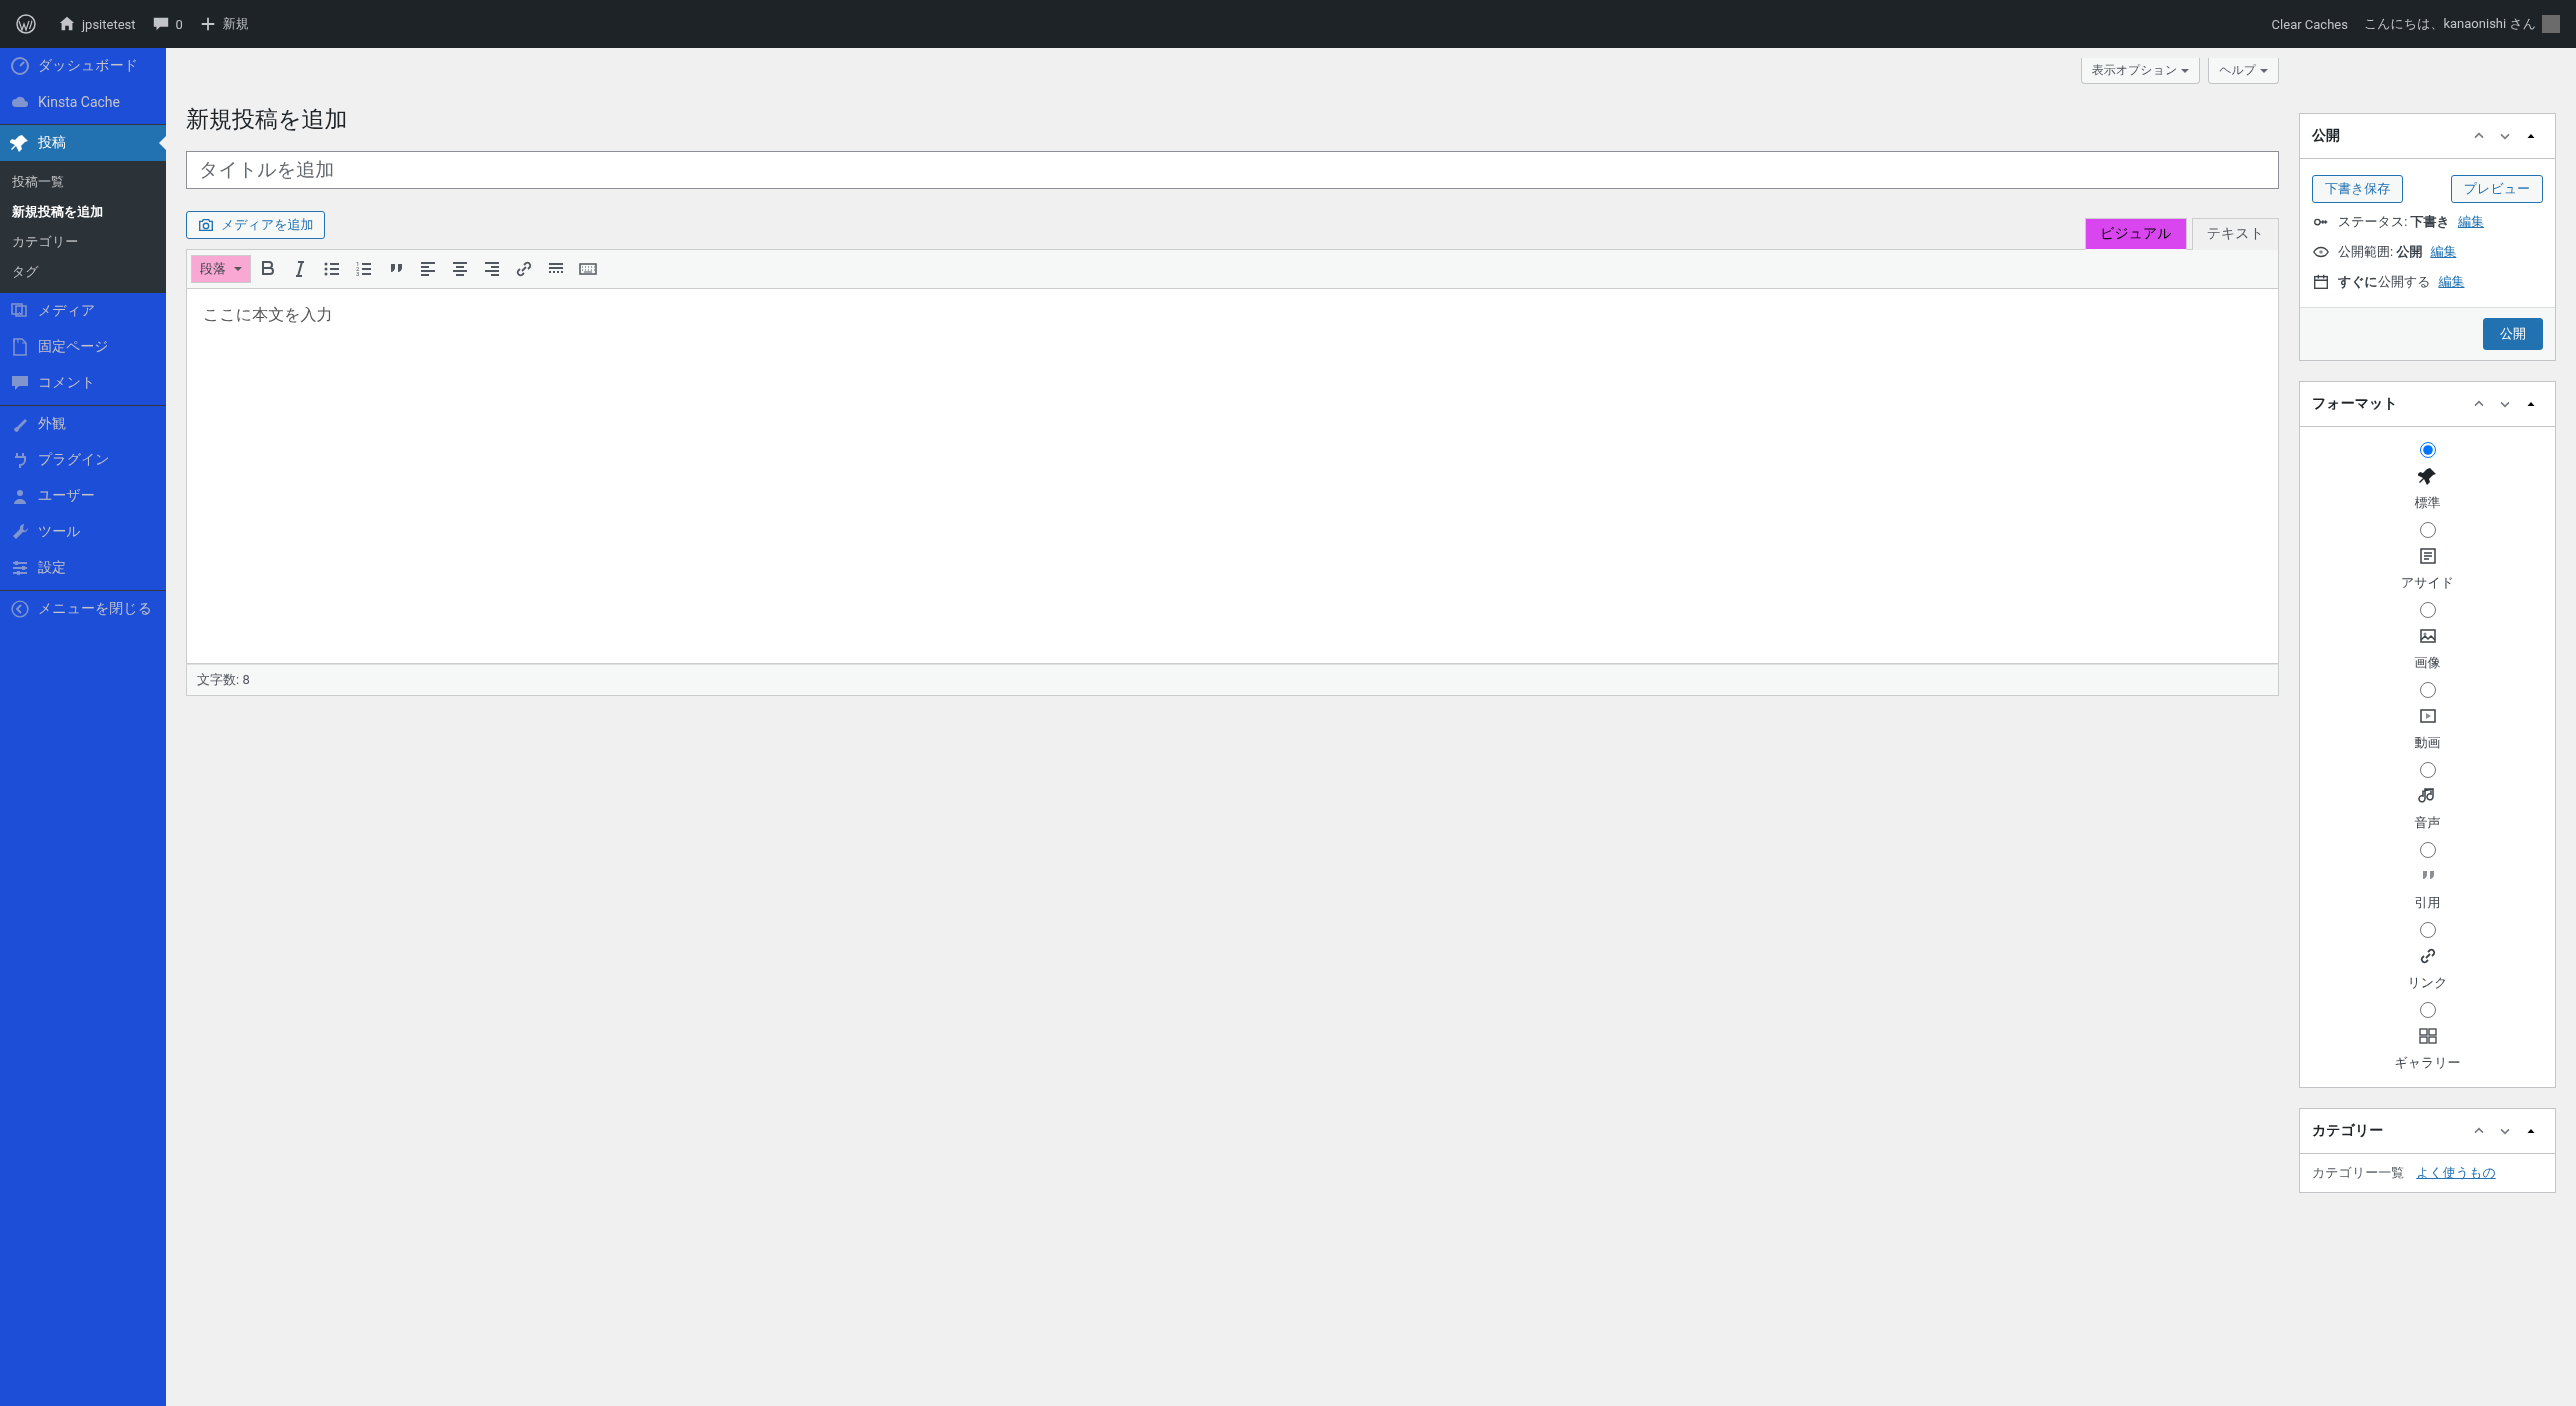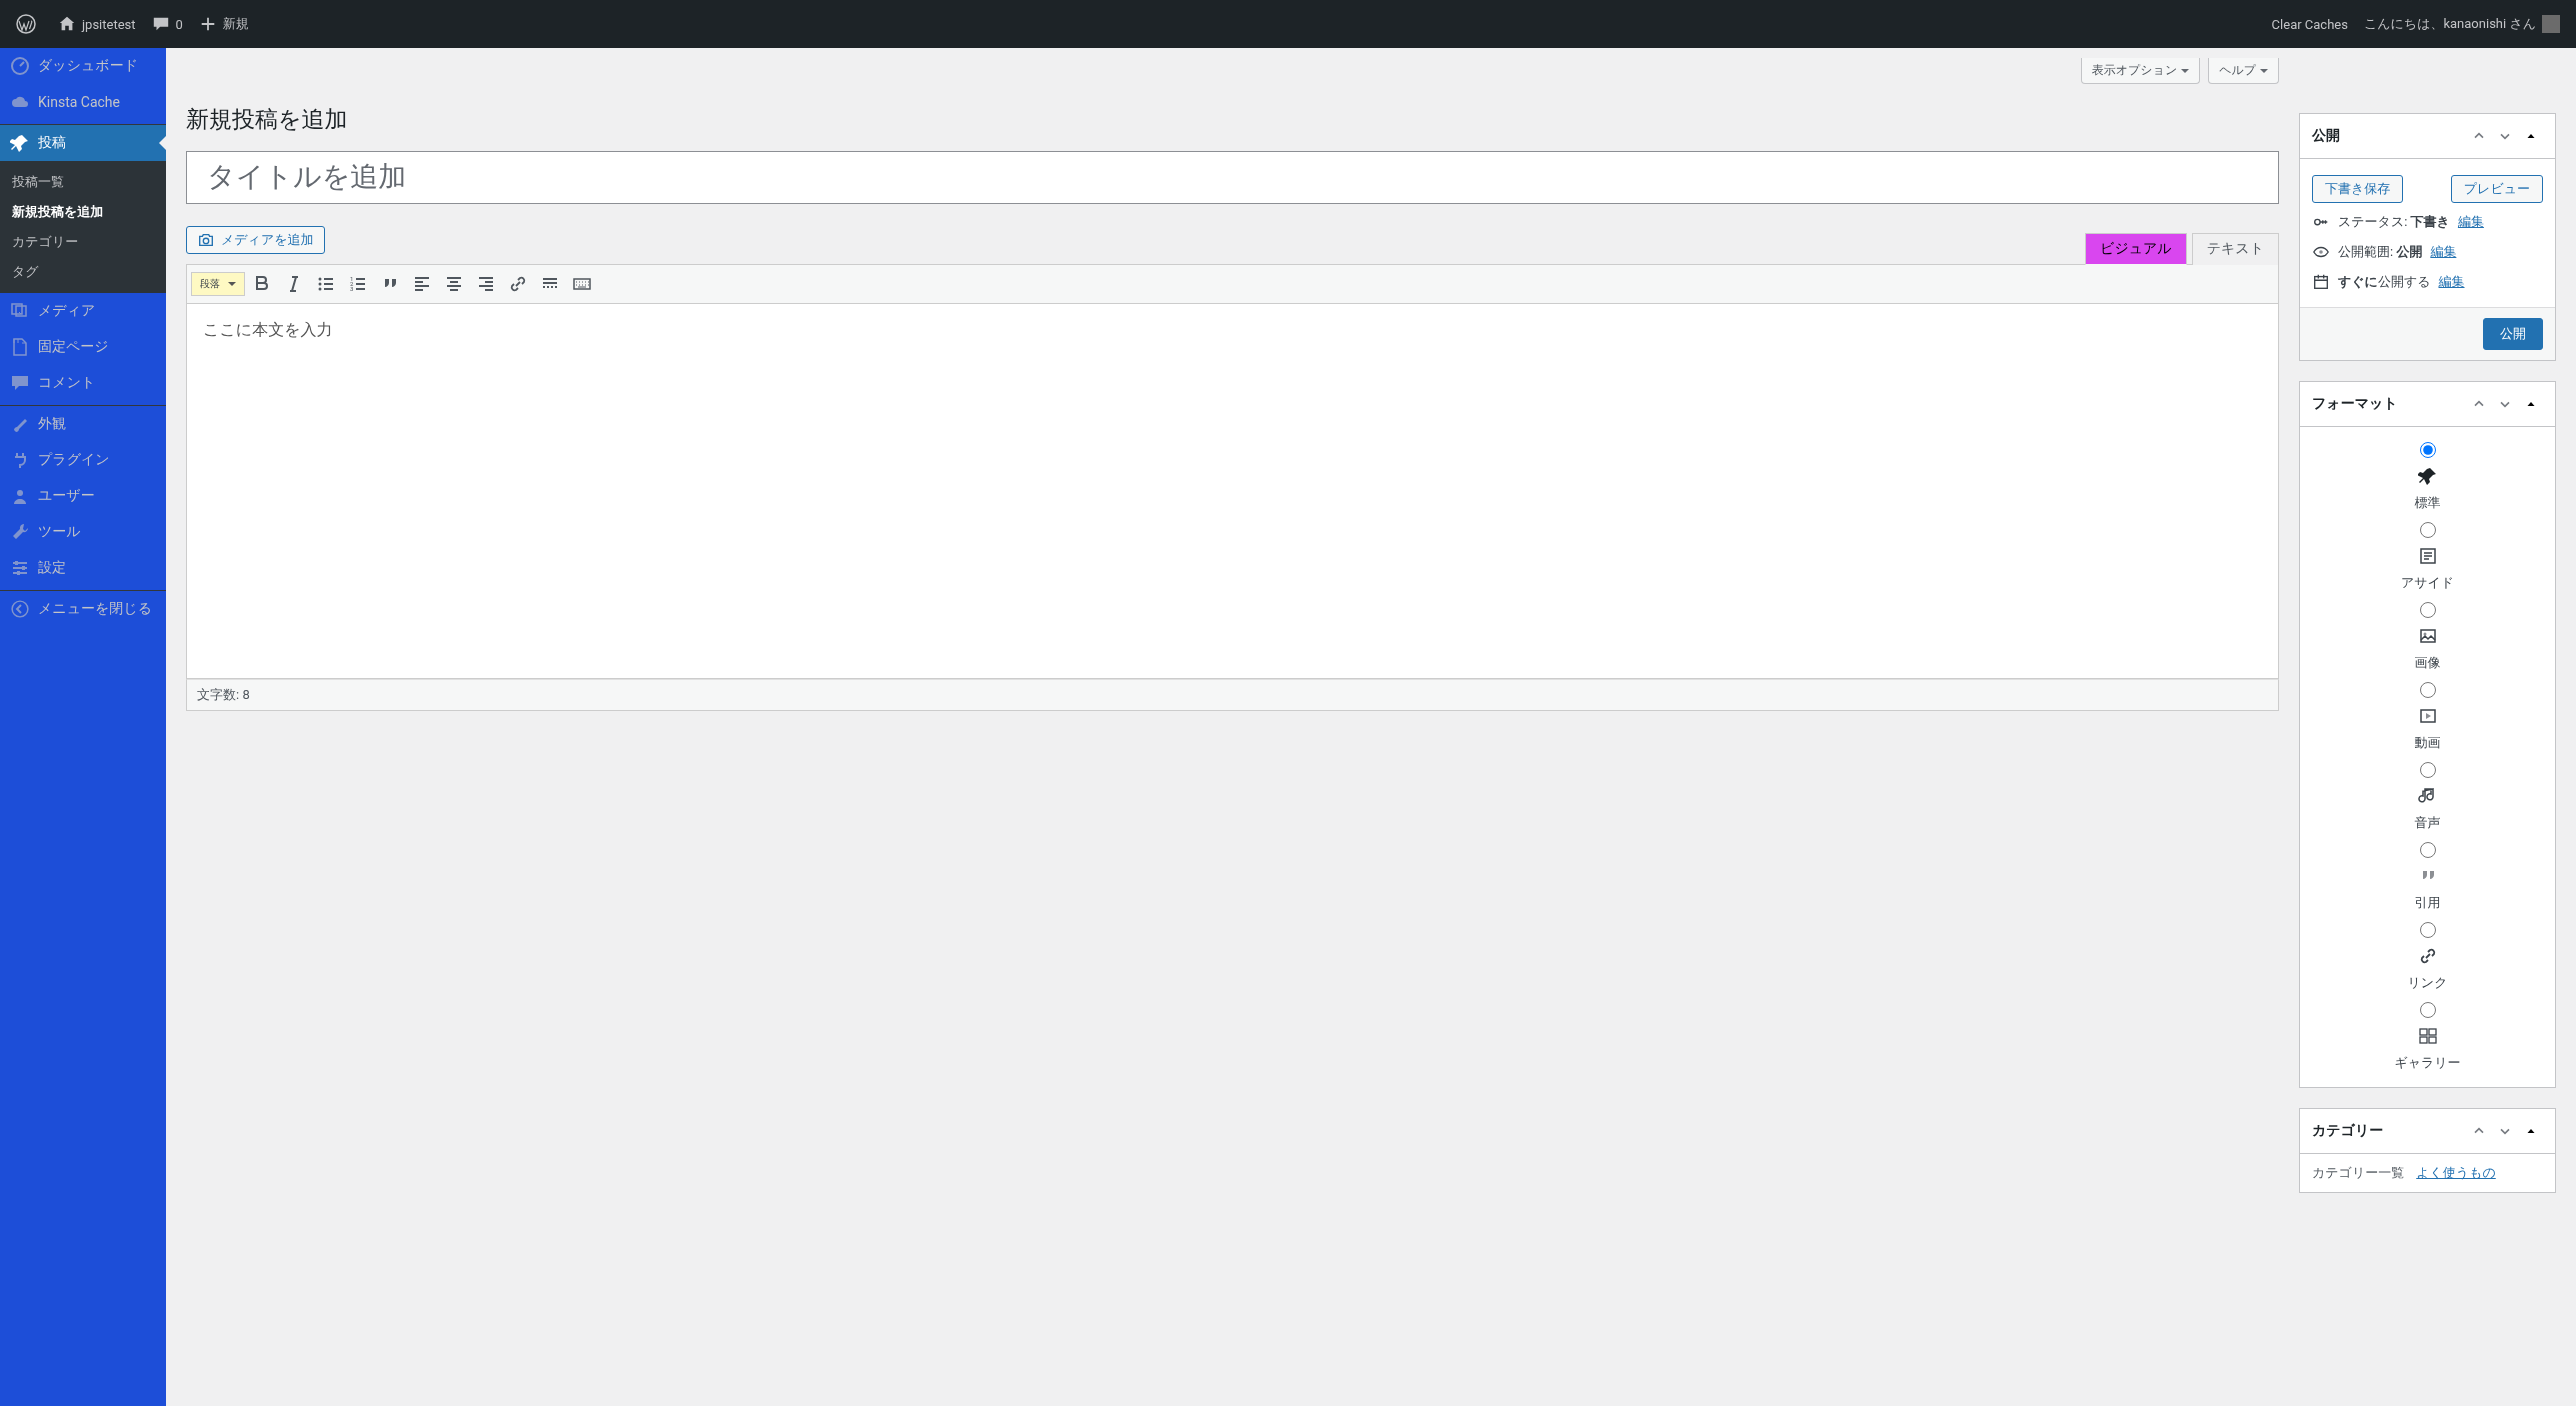--- a/index.html
+++ b/index.html
@@ -28,32 +28,32 @@
 .menu-sep { height: 5px; border-bottom: 1px solid #32373c; margin: 0; }
 
 
 .main { flex: 1; padding: 0; display: flex; }
 .content { flex: 1; padding: 10px 20px; min-width: 0; }
 .page-title { font-size: 23px; font-weight: 400; margin: 20px 0 16px; color: #1d2327; }
 .screen-opts { display: flex; justify-content: flex-end; gap: 8px; padding: 10px 20px 0 0; }
 .screen-opt-btn { background: #f6f7f7; border: 1px solid #c3c4c7; border-top: none; border-radius: 0 0 4px 4px; padding: 4px 10px; font-size: 12px; cursor: pointer; display: flex; align-items: center; gap: 4px; color: #50575e; }
 .tri-down { border: 4px solid transparent; border-top-color: #646970; margin-top: 4px; }
 
-.title-input { width: 100%; padding: 3px 20px; font-size: 28px; line-height: 1.6; border: 1px solid #8c8f94; background: #fff; color: #2c3338; margin-bottom: 22px; }
+.title-input { width: 100%; padding: 3px 12px; font-size: 19px; line-height: 1.6; border: 1px solid #8c8f94; background: #fff; color: #2c3338; margin-bottom: 22px; }
 .title-input::placeholder { color: #646970; }
 
 .media-btn { display: inline-flex; align-items: center; gap: 6px; border: 1px solid #2271b1; background: #f6f7f7; color: #2271b1; padding: 4px 10px; border-radius: 3px; font-size: 13px; cursor: pointer; margin-bottom: 10px; }
 .media-btn svg { fill: #2271b1; }
 
 .editor-tabs { display: flex; justify-content: flex-end; margin-bottom: -1px; }
 .editor-tab { padding: 6px 14px; border: 1px solid #ccc; border-bottom: none; background: #f0f0f1; color: #50575e; cursor: pointer; font-size: 14px; margin-left: 5px; }
 .editor-tab.active { background: #d946ef; border-bottom: 1px solid #f6f7f7; color: #000; position: relative; z-index: 2; }
 
 .editor-toolbar { border: 1px solid #ccc; background: #f6f7f7; padding: 4px; display: flex; align-items: center; gap: 2px; }
-.format-select { border: 1px solid #ccc; background: #fef9c3; padding: 4px 24px 4px 8px; font-size: 10px; cursor: pointer; position: relative; }
+.format-select { border: 1px solid #ccc; background: #f9a8d4; padding: 4px 24px 4px 8px; font-size: 13px; cursor: pointer; position: relative; }
 .format-select::after { content: ''; border: 4px solid transparent; border-top-color: #555; position: absolute; right: 8px; top: 50%; margin-top: -2px; }
 .tb-btn { width: 30px; height: 30px; display: flex; align-items: center; justify-content: center; cursor: pointer; color: #50575e; }
 .tb-btn svg { fill: currentColor; }
 
 .editor-body { border: 1px solid #ccc; border-top: none; background: #fff; min-height: 375px; padding: 16px; font-size: 16px; color: #555; }
 .editor-status { border: 1px solid #ccc; border-top: 1px solid #e0e0e0; background: #f6f7f7; padding: 6px 10px; font-size: 13px; color: #50575e; }
 
 
 .metaboxes { width: 277px; flex-shrink: 0; padding: 65px 20px 10px 0; }
 .metabox { border: 1px solid #c3c4c7; background: #fff; margin-bottom: 20px; }

